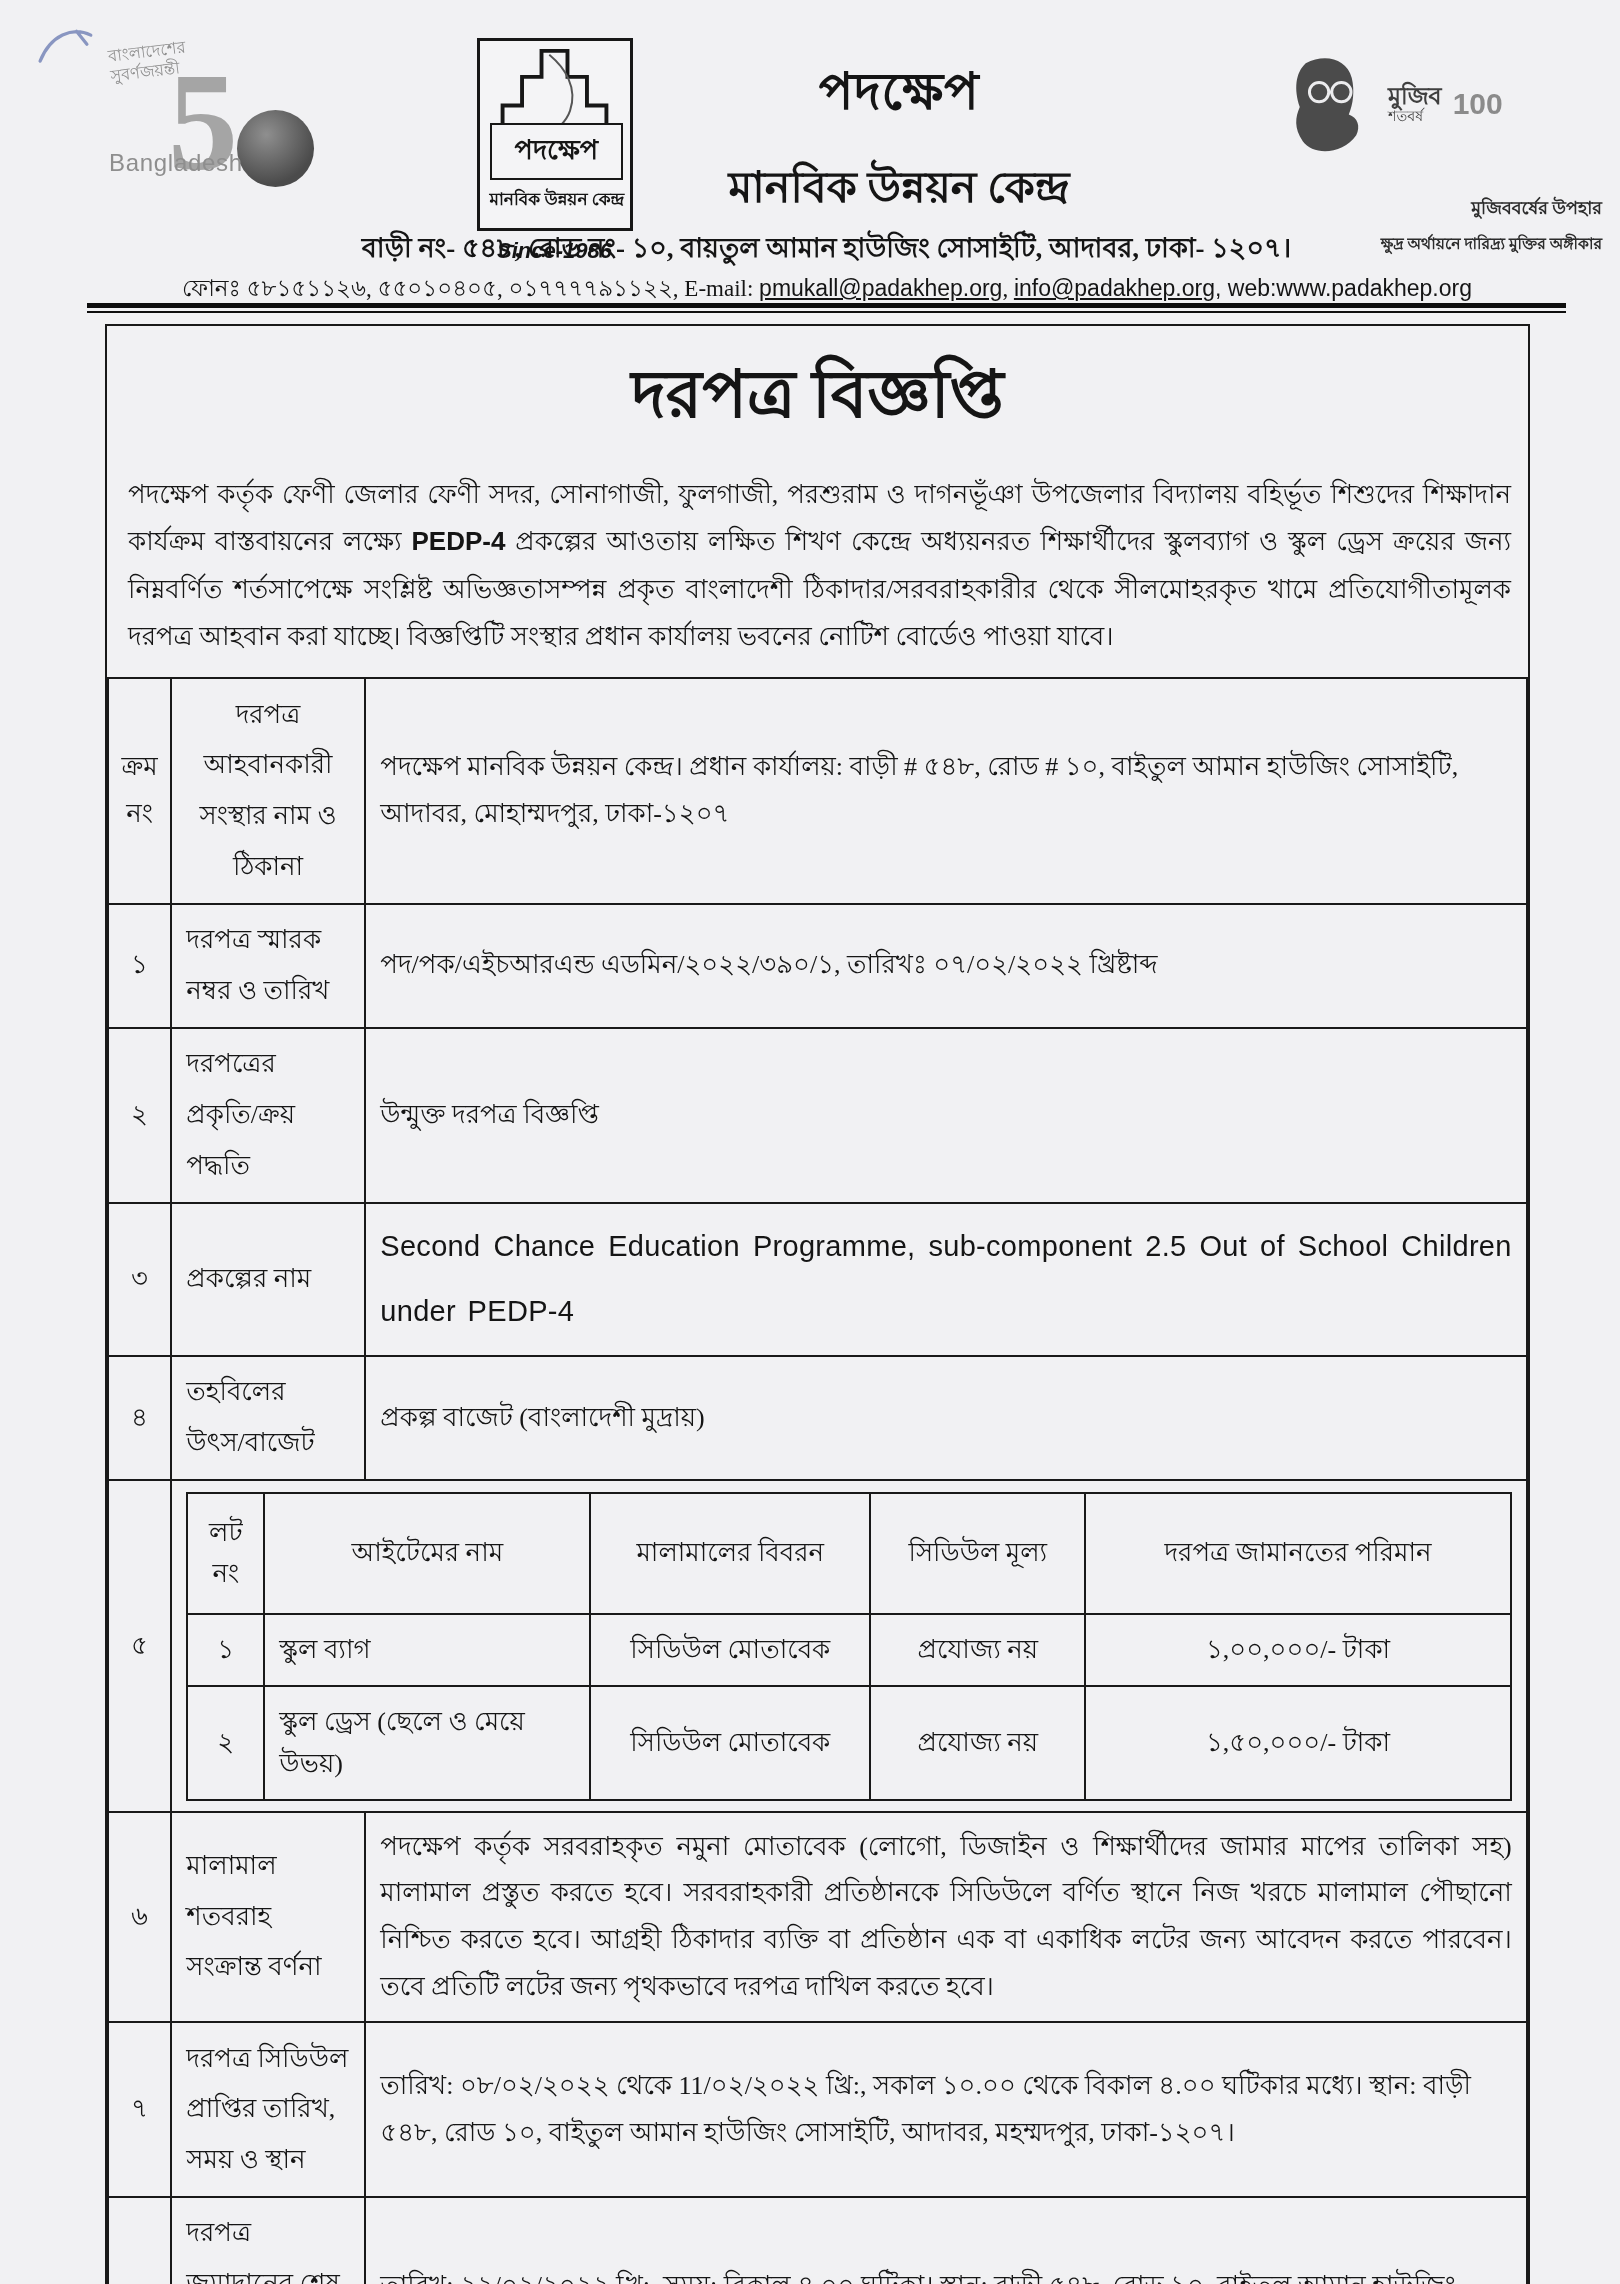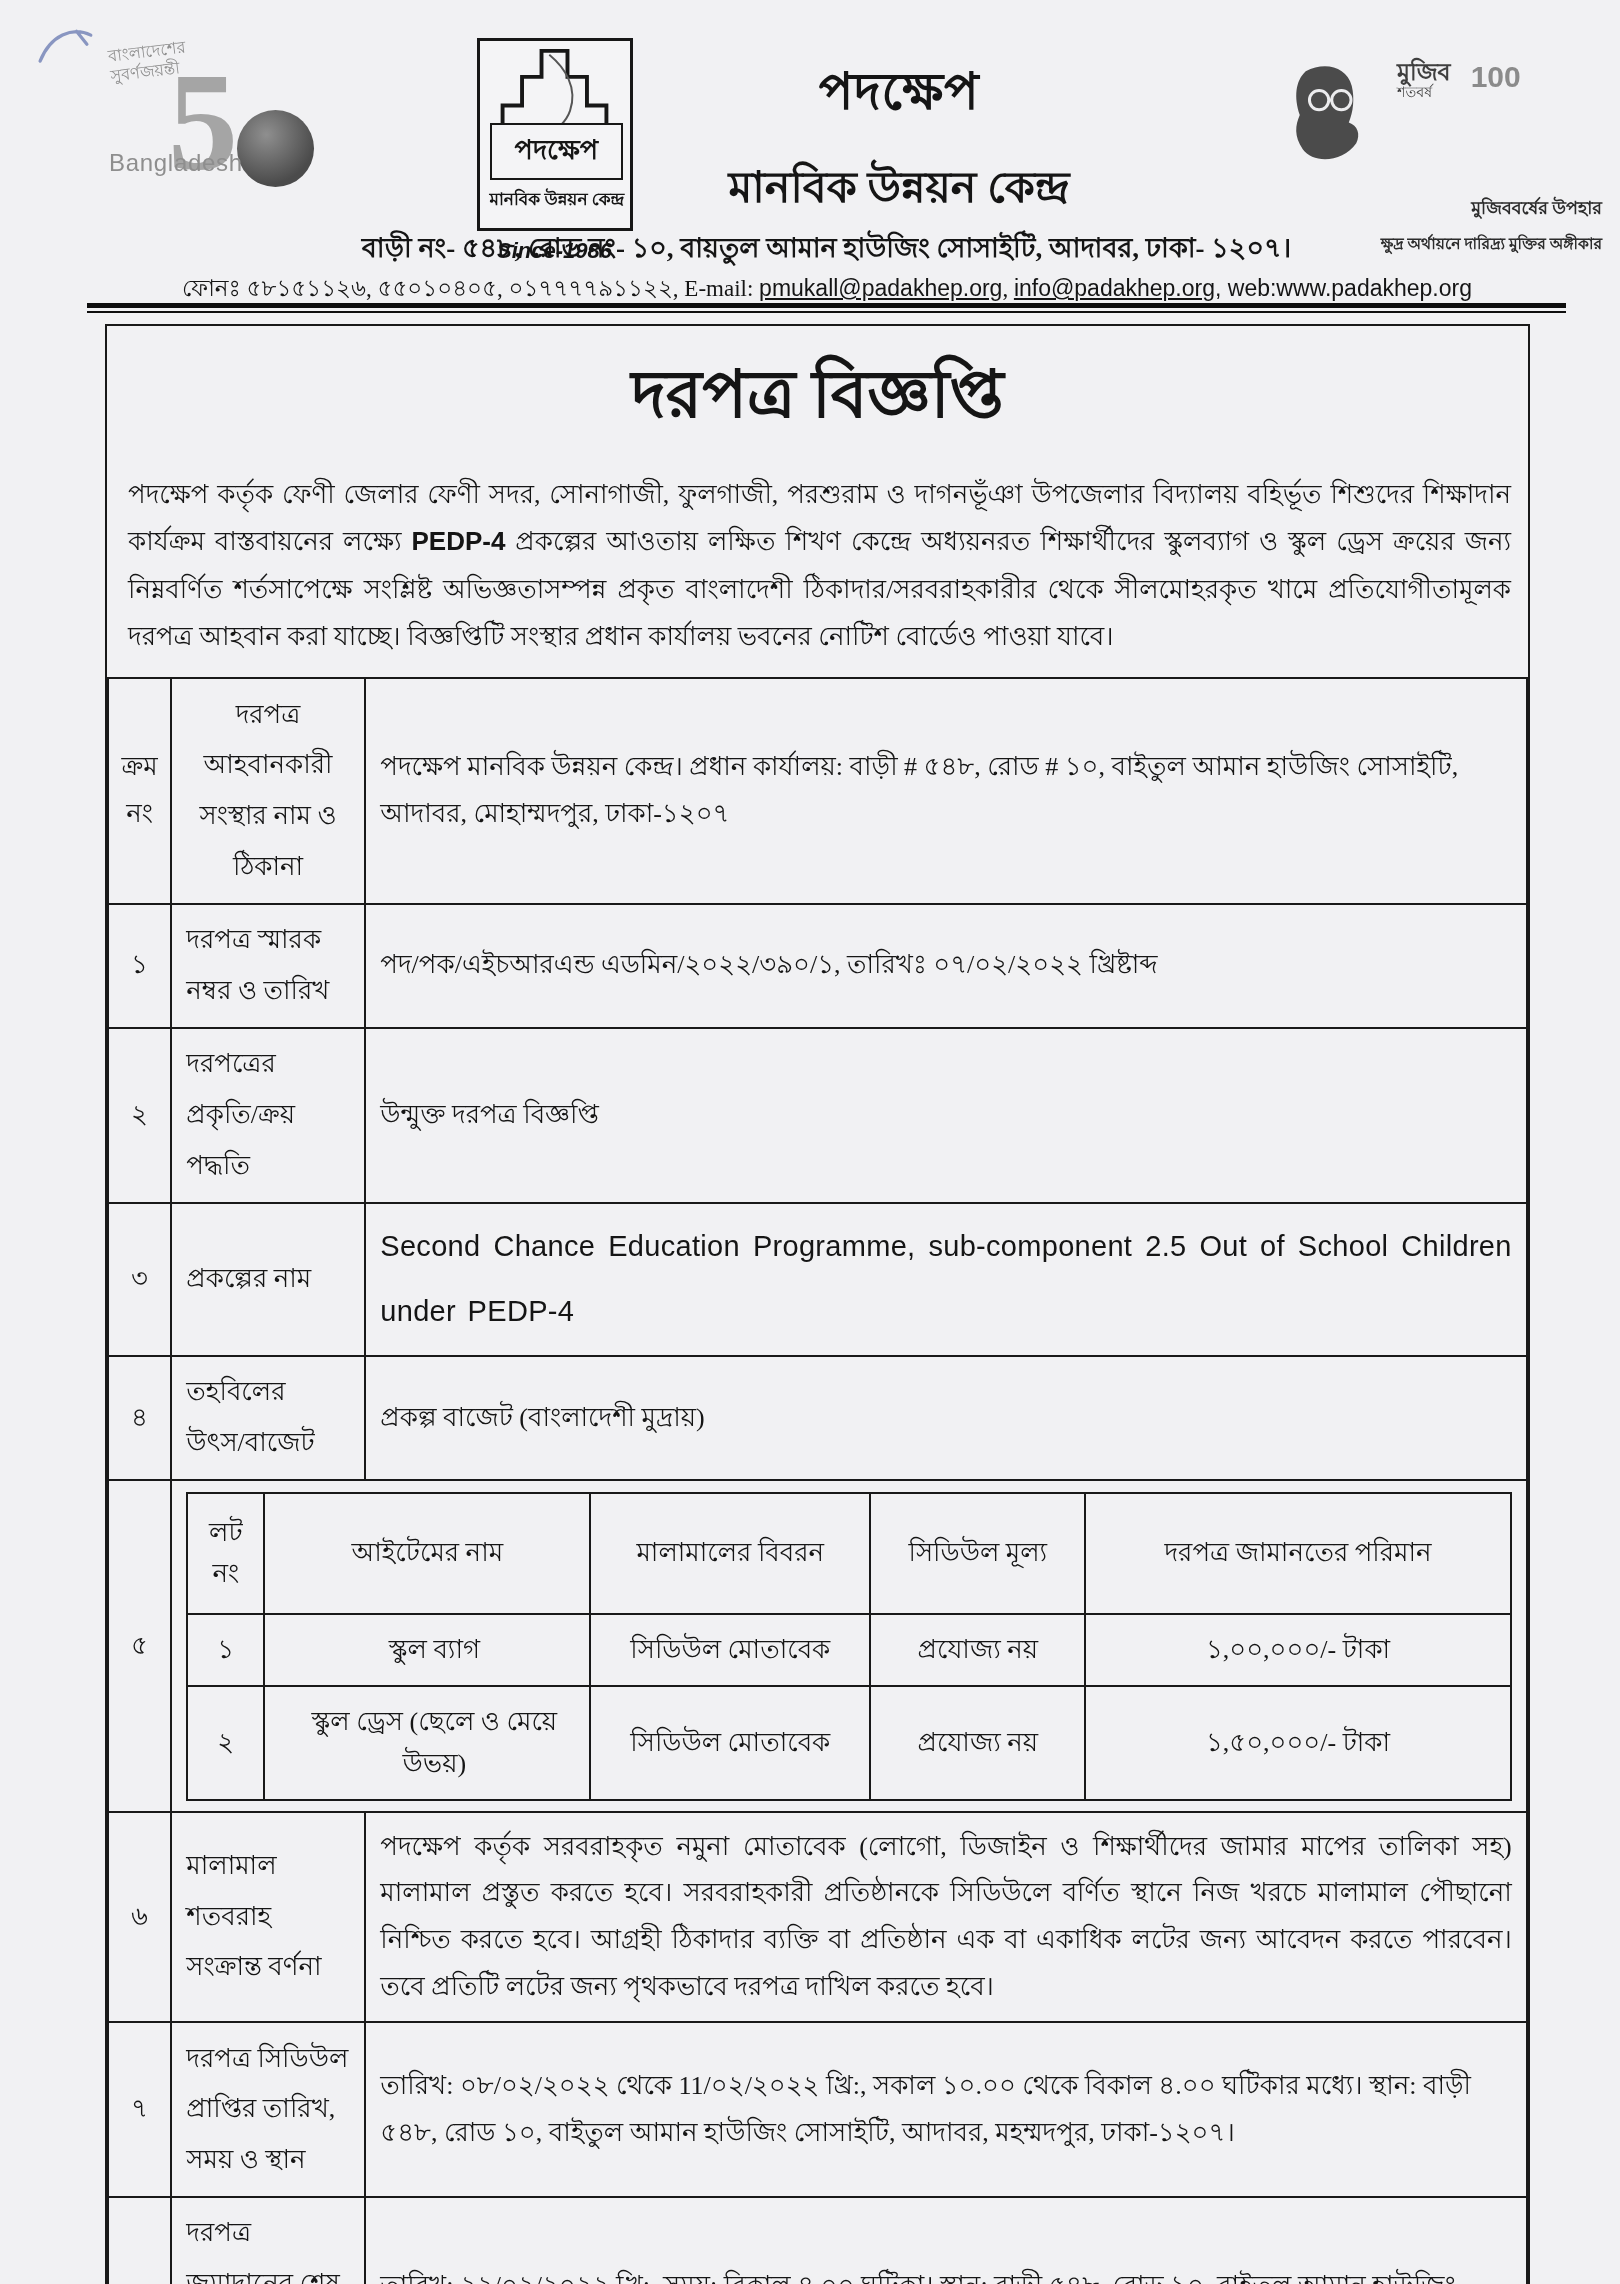--- a/index.html
+++ b/index.html
@@ -21,21 +21,21 @@
   .orglogo{position:absolute;left:470px;top:38px;width:169px;text-align:center}
   .orglogo-box{position:relative;width:156px;height:193px;border:3.3px solid #171717;background:#f4f4f6;margin:0 auto}
   .orglogo-steps{position:absolute;left:7.8px;top:6.5px}
   .orglogo-inner{position:absolute;left:10.4px;bottom:48px;width:133px;border:2.6px solid #171717;
                  font-size:27px;font-weight:bold;padding:3.9px 0;background:#f4f4f6}
   .orglogo-sub{position:absolute;left:3.9px;bottom:14.3px;width:147px;font-size:17px;font-weight:bold}
   .since{margin-top:6.5px;font-size:22px;font-weight:bold;font-style:italic}
   .brand{position:absolute;left:658px;top:53px;width:482px;text-align:center}
   .brand-title{font-size:51px;font-weight:bold;letter-spacing:0.7px}
   .brand-sub{font-size:43px;font-weight:bold;margin-top:17px}
-  .mujib{position:absolute;left:1279px;top:60px;width:280px;display:flex;align-items:flex-start;gap:20px}
+  .mujib{position:absolute;left:1279px;top:52px;width:280px;display:flex;align-items:center;gap:11px}
   .mujib-txt{line-height:1.05;color:#3f3f3f}
   .mujib-w1{font-size:23.4px;font-weight:bold}
   .mujib-w2{font-size:14.3px;font-weight:normal}
   .mujib-100{font-size:30px;color:#8b8b8b;font-family:"Liberation Sans",sans-serif;font-weight:bold}
   .mujib-cap{position:absolute;left:1224px;top:195px;width:378px;text-align:right;color:#2c2c2c}
   .mujib-cap1{font-size:17.6px;font-weight:bold}
   .mujib-cap2{font-size:15.6px;font-weight:bold;margin-top:7.8px}
   .addr{position:absolute;left:273px;top:227px;width:1107px;text-align:center;font-size:27px;font-weight:bold}
   .contact{position:absolute;left:85px;top:270px;width:1484px;text-align:center;font-size:23px}
   .contact .em{text-decoration:underline}
@@ -51,21 +51,21 @@
   table.main{width:100%;border-collapse:collapse;font-size:26px}
   .main td{border:2.6px solid #191919;padding:10.4px 14.3px;line-height:1.8;vertical-align:middle}
   .main td.no{text-align:center;width:63px;padding:10.4px 3.9px}
   .main td.lbl{width:194px;line-height:1.95}
   .main tr.hd td.lbl{text-align:center}
   .val.eng{font-family:"Liberation Sans","DejaVu Sans",sans-serif;font-size:29px;line-height:2.25;
            text-align:justify;letter-spacing:0.3px;word-spacing:3.3px}
   .lotcell{padding:13px 7.8px 18px 7.8px}
   table.lot{width:100%;border-collapse:collapse;font-size:26px}
   .lot td{border:2.6px solid #191919;padding:14.3px 7.8px;text-align:center;line-height:1.6}
-  .lot td.item{text-align:center;padding-left:22px}
+  .lot td.item{text-align:left;padding-left:14px}
   .lot tr.lothead td{padding:18px 6.5px}
 </style>
 </head>
 <body>
 
 <div class="page">
 
   <svg class="pen-mark" width="78" height="59" viewBox="0 0 120 90">
     <path d="M14 66 C 30 26, 64 12, 92 26 M70 20 L86 40" fill="none" stroke="#44599f" stroke-width="5" stroke-linecap="round" opacity="0.8"></path>
   </svg>

